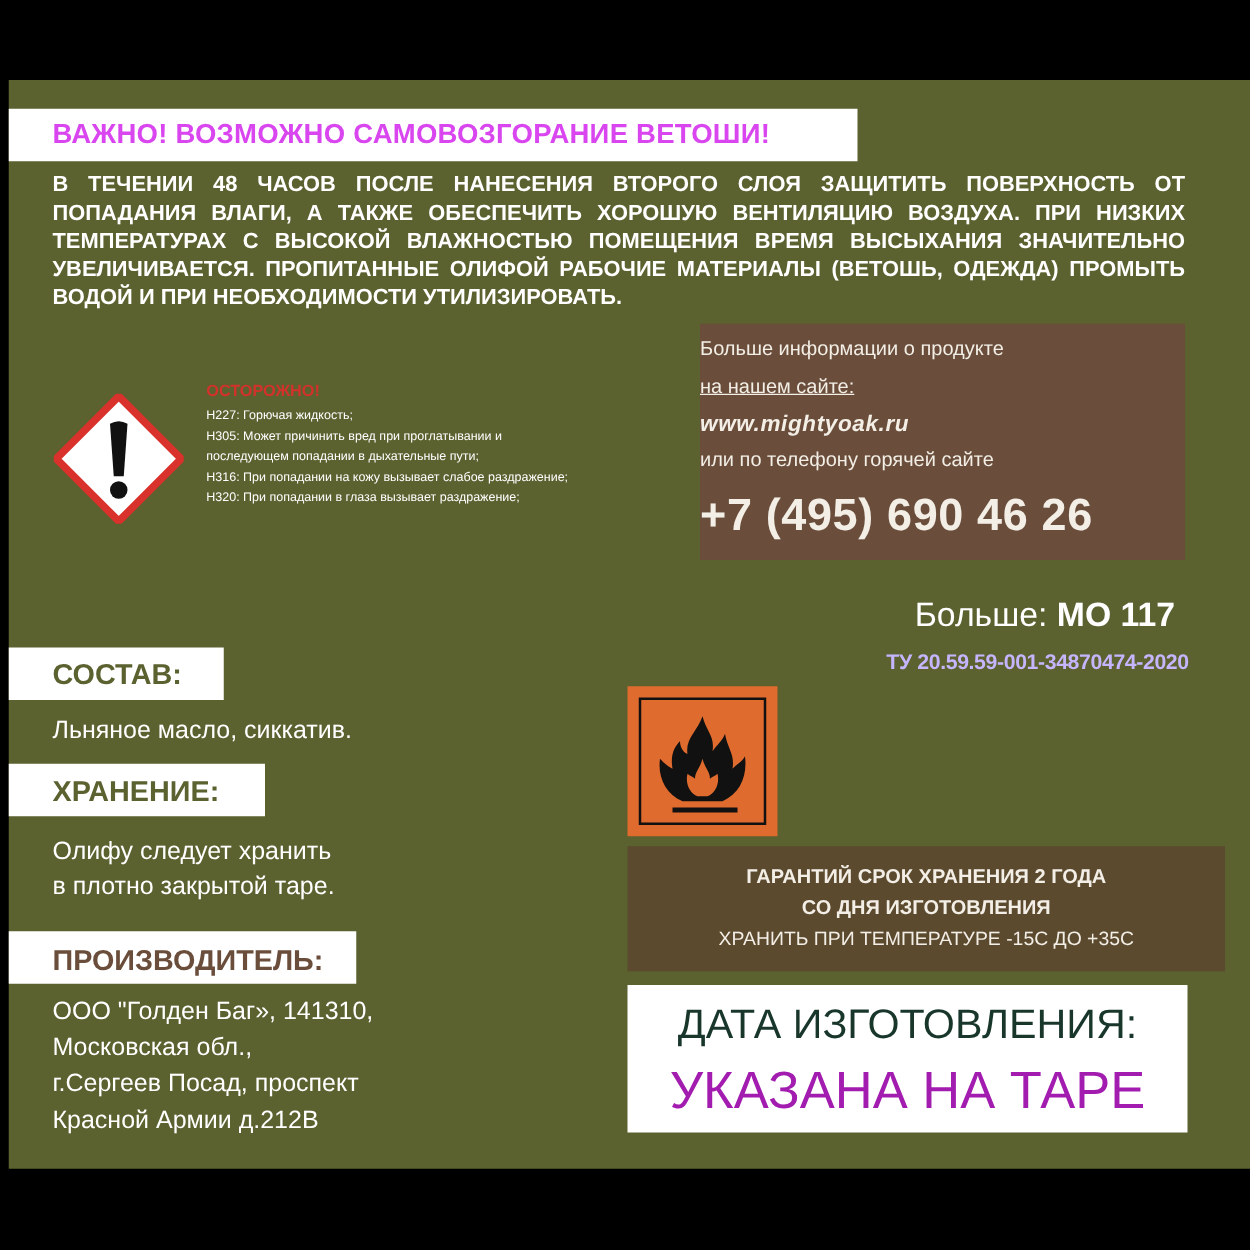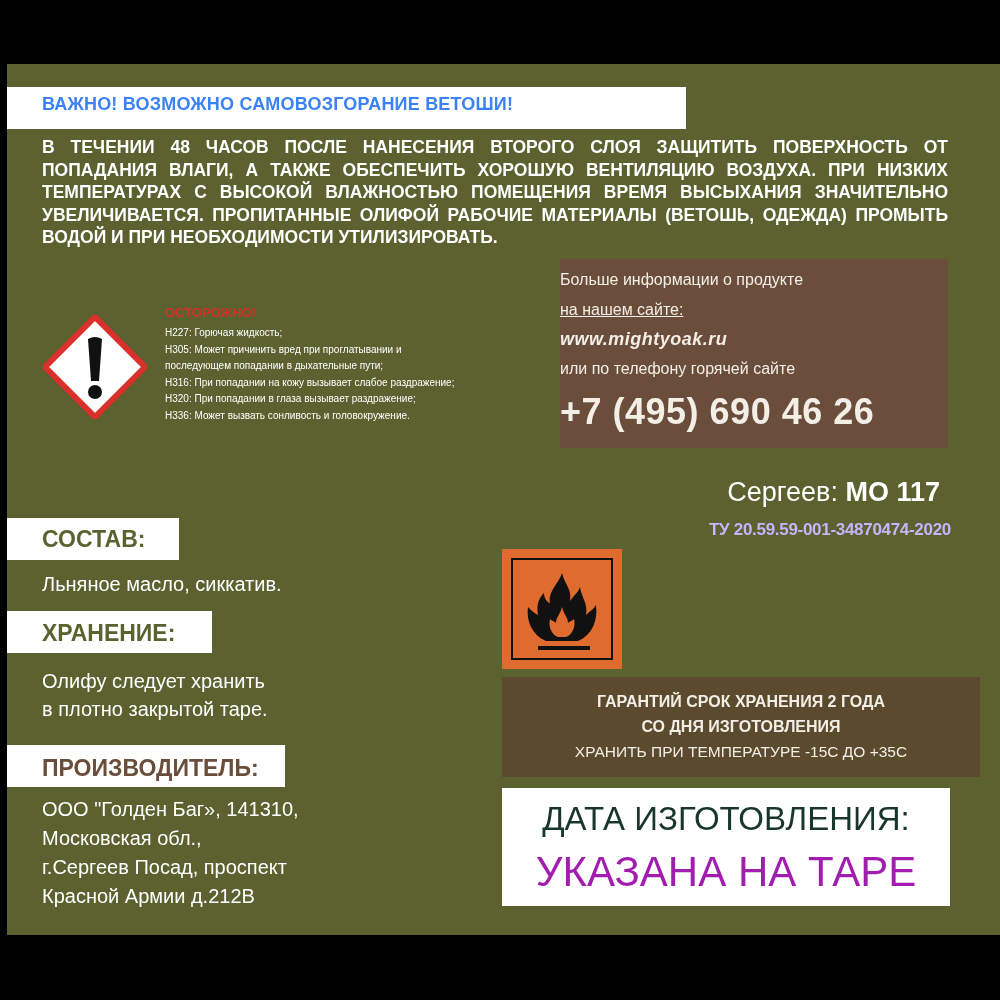--- a/index.html
+++ b/index.html
@@ -2,21 +2,21 @@
 <html><head>
 <meta charset="utf-8">
 <style>
   html, body { margin:0; padding:0; }
   body { width:1000px; height:1000px; background:#000; position:relative; overflow:hidden;
          font-family:"Liberation Sans", "DejaVu Sans", sans-serif; }
   .panel { position:absolute; left:7px; top:64px; width:993px; height:871px; background:#5b612f; }
   .abs { position:absolute; }
 
   .warn-banner { left:7px; top:87px; width:679px; height:42px; background:#fff; }
-  .warn-title { left:42px; top:94px; color:#3b82f6; font-weight:bold; font-size:18px; letter-spacing:0.2px; white-space:nowrap; }
+  .warn-title { left:42px; top:94px; color:#d946ef; font-weight:bold; font-size:22px; letter-spacing:0.2px; white-space:nowrap; }
 
   .warn-body { left:42px; top:136px; width:906px; color:#fff; font-weight:bold; font-size:17.5px; line-height:22.5px; text-align:justify; text-align-last:left; }
 
   .hazard-diamond { left:43px; top:315px; width:104px; height:104px; }
   .caution { left:165px; top:305px; color:#d2322b; font-weight:bold; font-size:13px; }
   .hlist { left:165px; top:325px; color:#fff; font-size:10px; line-height:16.6px; white-space:nowrap; }
   .hlist div { margin:0; }
 
   .info-box { left:560px; top:259px; width:388px; height:189px; background:#6a4e3b; color:#f3eee6; text-align:left; }
   .info-box .l1 { position:absolute; left:0; right:0; top:12px; font-size:16px; }
@@ -71,33 +71,32 @@
     <circle cx="52" cy="77" r="7" fill="#111"></circle>
   </svg>
 </div>
 <div class="abs caution">ОСТОРОЖНО!</div>
 <div class="abs hlist">
   <div>H227: Горючая жидкость;</div>
   <div>H305: Может причинить вред при проглатывании и</div>
   <div>последующем попадании в дыхательные пути;</div>
   <div>H316: При попадании на кожу вызывает слабое раздражение;</div>
   <div>H320: При попадании в глаза вызывает раздражение;</div>
-  <div>H336: Может вызвать сонливость и головокружение.</div>
 </div>
 
 <div class="abs info-box">
   <div class="l1">Больше информации о продукте</div>
   <div class="l2">на нашем сайте:</div>
   <div class="l3">www.mightyoak.ru</div>
   <div class="l4">или по телефону горячей сайте</div>
   <div class="l5">+7 (495) 690 46 26</div>
 </div>
 
 <div class="abs article">
-  <span>Сергеев:</span>
+  <span>Больше:</span>
   <b>МО 117</b>
 </div>
 <div class="abs tu">ТУ 20.59.59-001-34870474-2020</div>
 
 <div class="abs label-box lb1"></div>
 <div class="abs label-text lt1">СОСТАВ:</div>
 <div class="abs body-text bt1">Льняное масло, сиккатив.</div>
 
 <div class="abs label-box lb2"></div>
 <div class="abs label-text lt2">ХРАНЕНИЕ:</div>

